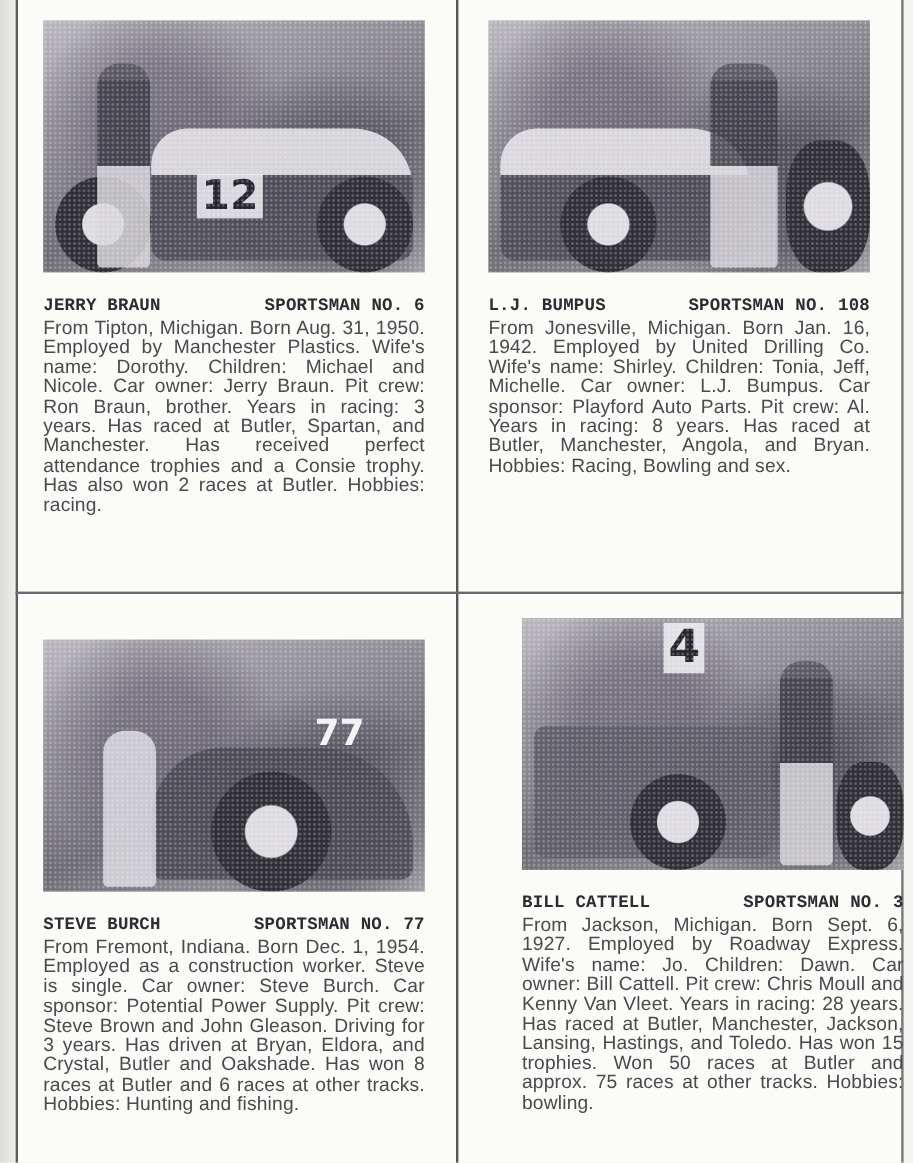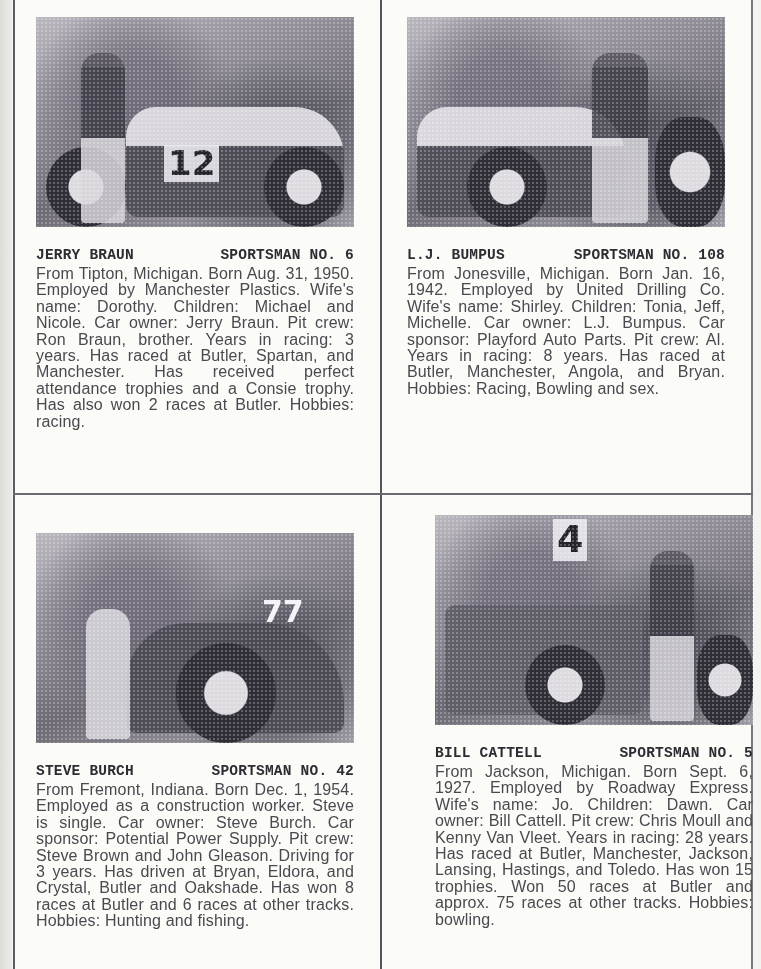--- a/index.html
+++ b/index.html
@@ -178,31 +178,31 @@
 <div class="card c2">
   <div class="photo" title="Steve Burch crouching beside car No. 77">
     <div class="car-shape"></div>
     <div class="wheel w1"></div>
 
     <div class="figure"></div>
     <div class="car-number">77</div>
   </div>
   <div class="headline">
     <span>STEVE BURCH</span>
-    <span class="class-no">SPORTSMAN NO. 42</span>
+    <span class="class-no">SPORTSMAN NO. 77</span>
   </div>
   <p class="bio">From Fremont, Indiana. Born Dec. 1, 1954. Employed as a construction worker. Steve is single. Car owner: Steve Burch. Car sponsor: Potential Power Supply. Pit crew: Steve Brown and John Gleason. Driving for 3 years. Has driven at Bryan, Eldora, and Crystal, Butler and Oakshade. Has won 8 races at Butler and 6 races at other tracks. Hobbies: Hunting and fishing.</p>
 </div>
 
 <div class="card c3">
   <div class="photo" title="Bill Cattell standing beside car No. 4">
     <div class="car-shape"></div>
     <div class="wheel w1"></div>
     <div class="wheel w2"></div>
     <div class="figure"></div>
     <div class="car-number">4</div>
   </div>
   <div class="headline">
     <span>BILL CATTELL</span>
-    <span class="class-no">SPORTSMAN NO. 5</span>
+    <span class="class-no">SPORTSMAN NO. 3</span>
   </div>
   <p class="bio">From Jackson, Michigan. Born Sept. 6, 1927. Employed by Roadway Express. Wife's name: Jo. Children: Dawn. Car owner: Bill Cattell. Pit crew: Chris Moull and Kenny Van Vleet. Years in racing: 28 years. Has raced at Butler, Manchester, Jackson, Lansing, Hastings, and Toledo. Has won 15 trophies. Won 50 races at Butler and approx. 75 races at other tracks. Hobbies: bowling.</p>
 </div>
 
 </body></html>

